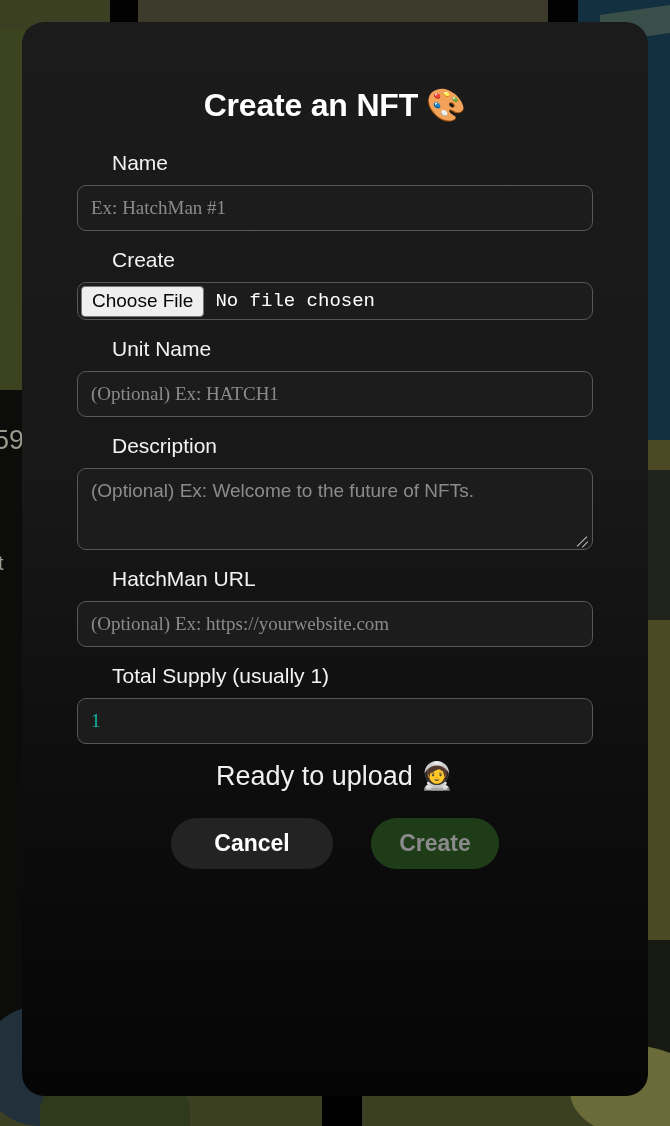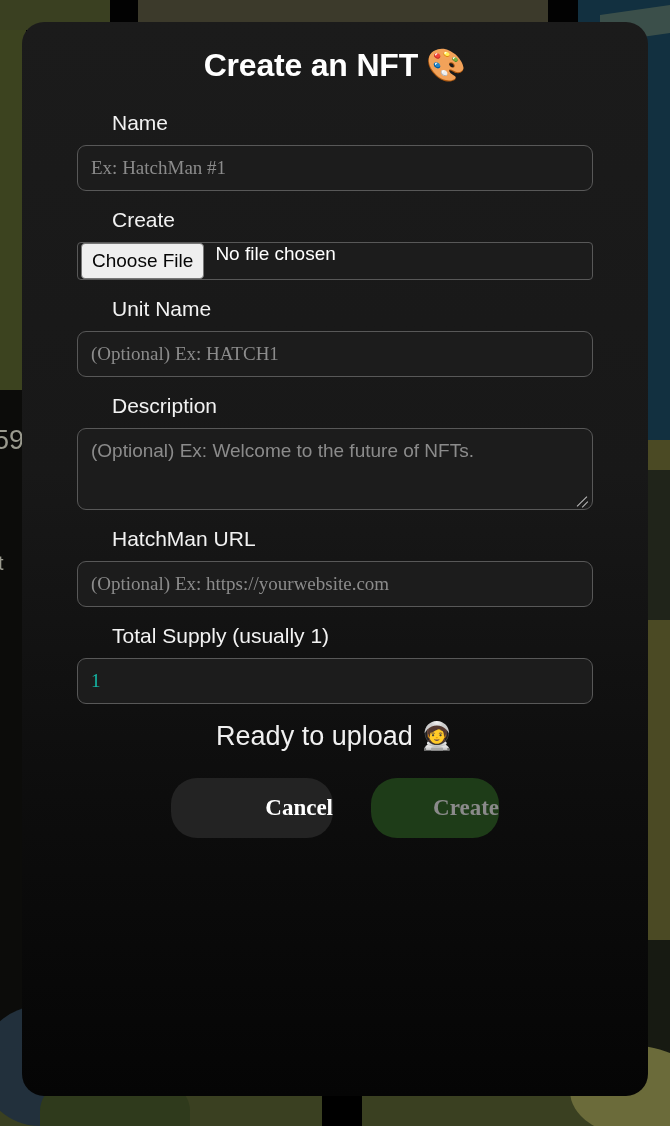--- a/index.html
+++ b/index.html
@@ -112,21 +112,21 @@
     padding: 0 55px;
     overflow: hidden;
   }
 
   .modal-title {
     text-align: center;
     color: #ffffff;
     font-size: 32px;
     font-weight: bold;
     letter-spacing: -0.2px;
-    padding-top: 24px;
+    padding-top: 64px;
     padding-bottom: 10px;
   }
   .emoji { font-family: "DejaVu Sans", sans-serif; font-weight: normal; }
 
   .field { margin-top: 16px; }
 
   .field-label {
     color: #f2f2f2;
     font-size: 21px;
     line-height: 26px;
@@ -145,45 +145,47 @@
     font-family: Liberation Serif, serif;
     font-size: 19px;
     padding: 0 13px;
     outline: none;
   }
   .text-input::placeholder { color: #8b8b8b; opacity: 1; }
 
   
   .file-row {
     display: flex;
+    align-items: center;
     width: 100%;
     height: 38px;
     background: #1c1c1c;
     border: 1px solid #585858;
-    border-radius: 4px;
+    border-radius: 9px;
     padding: 0 2px;
     overflow: hidden;
   }
   .choose-file-btn {
     background: #efefef;
     color: #050505;
     border: 1px solid #767676;
     border-radius: 4px;
     font-family: "Liberation Sans", sans-serif;
     font-size: 19px;
     padding: 2px 10px 3px 10px;
     margin: 0 1px;
     line-height: 24px;
     cursor: default;
   }
   .file-name {
     color: #ffffff;
     font-size: 19px;
     padding-left: 10px;
     white-space: nowrap;
+    font-family: Liberation Mono, monospace;
   }
 
   .textarea-wrap { position: relative; }
   .textarea-input {
     display: block;
     width: 100%;
     height: 82px;
     background: #1c1c1c;
     border: 1px solid #585858;
     border-radius: 9px;
@@ -222,26 +224,25 @@
 
   .actions {
     display: flex;
     justify-content: center;
     gap: 38px;
     margin-top: 26px;
   }
   .btn {
     border: none;
     border-radius: 26px;
-    font-family: Liberation Serif, serif;
+    font-family: Liberation Sans, sans-serif;
     font-size: 23px;
     font-weight: bold;
-    height: 60px;
+    height: 51px;
     cursor: pointer;
-    text-align: right;
   }
   .btn-cancel {
     background: #232323;
     color: #ffffff;
     width: 162px;
   }
   .btn-create {
     background: #1e3c18;
     color: #8a8a8a;
     width: 128px;

